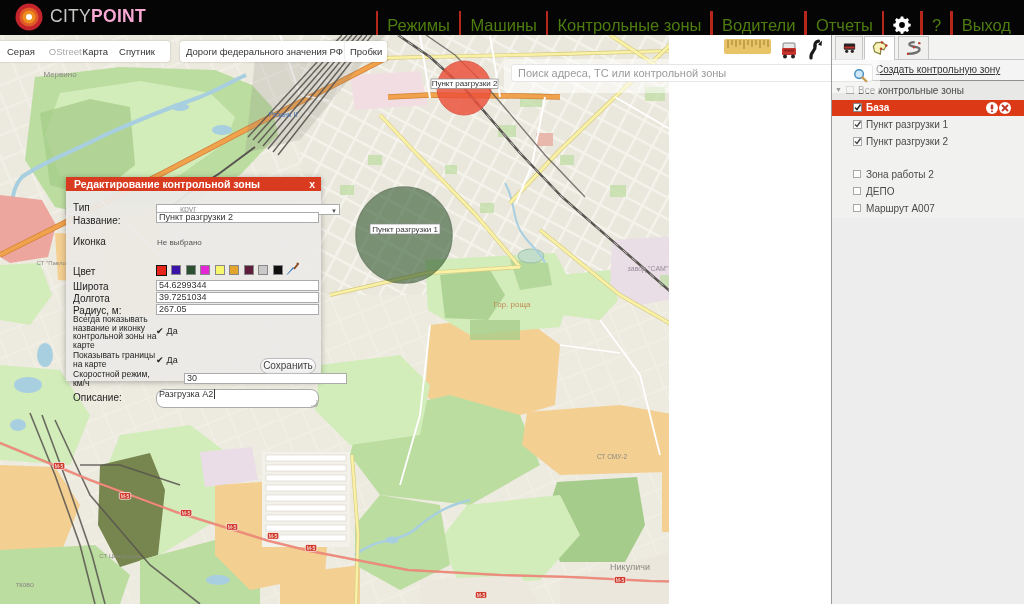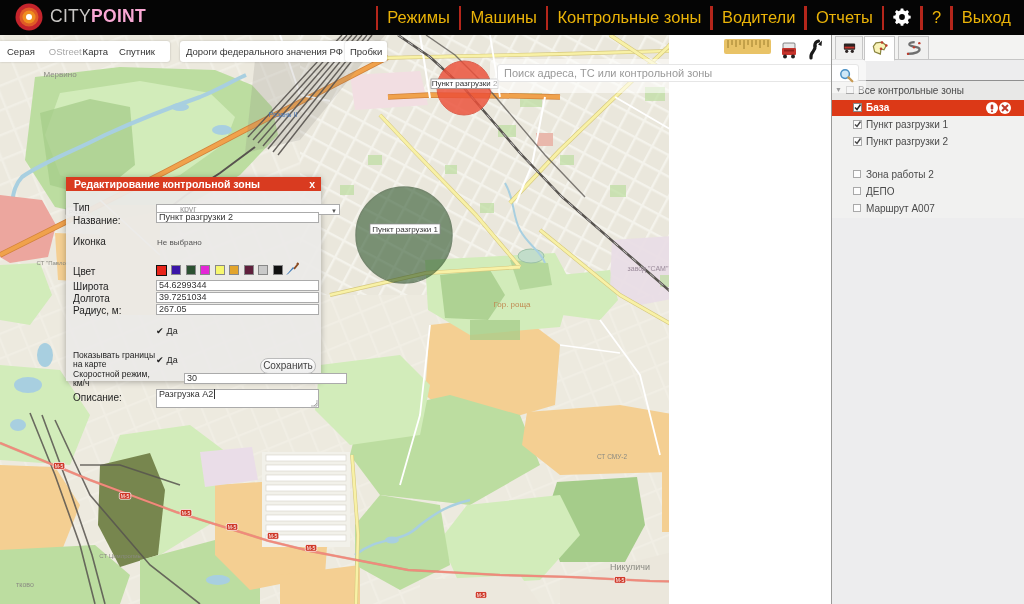--- a/index.html
+++ b/index.html
@@ -1,27 +1,27 @@
 <!DOCTYPE html>
 <html><head><meta charset="utf-8"><style>
 html,body{margin:0;padding:0;width:1024px;height:604px;overflow:hidden;font-family:"Liberation Sans",sans-serif;}
 #nav{position:absolute;left:0;top:0;width:1024px;height:35px;background:#050505;z-index:50;}
 #logo{position:absolute;left:15px;top:3px;width:28px;height:28px;}
 #brand{position:absolute;left:50px;top:6px;font-size:17.5px;letter-spacing:.3px;color:#c9c7c5;}
 #brand b{color:#f9a8d4;font-weight:bold;}
-#menu{position:absolute;right:0;top:0;height:35px;display:flex;align-items:center;color:#eab308;font-size:16.5px;padding-right:4px;}
+#menu{position:absolute;right:0;top:0;height:35px;display:flex;align-items:flex-end;color:#4d7c0f;font-size:16.5px;padding-right:4px;}
 #menu .it{padding:0 9px;white-space:nowrap;}
 #menu .sep{width:2.5px;height:24px;background:#b5261b;}
 #mapw{position:absolute;left:0;top:35px;width:669px;height:569px;overflow:hidden;}
 #vline{position:absolute;left:831px;top:35px;width:1px;height:569px;background:#9a9a98;z-index:40;}
 #side{position:absolute;left:832px;top:35px;width:192px;height:569px;background:#ededee;}
 
 .lbar{position:absolute;z-index:30;background:#fff;border-radius:3px;height:21px;display:flex;align-items:center;font-size:9.5px;color:#333;box-shadow:0 0 2px rgba(0,0,0,.25);}
 
-#searchwrap{position:absolute;left:490px;top:59px;width:376px;height:34px;background:rgba(255,255,255,.55);border-radius:5px;z-index:28;}
+#searchwrap{position:absolute;left:504px;top:59px;width:376px;height:34px;background:rgba(255,255,255,.55);border-radius:5px;z-index:28;}
 #search{position:absolute;left:7px;top:5px;right:7px;height:16px;background:#fff;border:1px solid #e6e6e6;border-radius:3px;color:#9a9a9a;font-size:11px;line-height:16px;padding-left:6px;}
 
 #dlg{position:absolute;left:66px;top:177px;width:255px;z-index:35;box-shadow:0 1px 6px rgba(0,0,0,.3);}
 #dlgh{height:14px;background:#d93b20;color:#fff;font-size:10.5px;font-weight:bold;line-height:14px;padding:0 8px;position:relative;}
 #dlgh .x{position:absolute;right:6px;top:0;font-weight:bold;}
 #dlgb{background:rgba(235,234,232,.94);position:relative;height:190px;font-size:10px;color:#222;}
 .fl{position:absolute;left:7px;}
 .fl.ml{font-size:8.5px;line-height:8.5px;}
 .ck{position:absolute;left:90px;font-size:9px;}
 .fi{position:absolute;left:90px;width:159px;height:9px;background:#fff;border:1px solid #ababab;font-size:9px;color:#333;padding:0 0 0 2px;line-height:9px;}
@@ -348,27 +348,28 @@
   <svg style="position:absolute;left:219px;top:71px;" width="14" height="14">
         <path d="M12 1 L13 2 L9 7" stroke="#8a4a20" stroke-width="2" fill="none"></path>
         <path d="M8 5 L3 11 L1 13 L3 12 L9 6z" fill="#3d79b8"></path>
       </svg>
   <div class="fl" style="top:90px;">Широта</div>
   <div class="fi" style="top:88.5px;">54.6299344</div>
   <div class="fl" style="top:102px;">Долгота</div>
   <div class="fi" style="top:100.5px;">39.7251034</div>
   <div class="fl" style="top:114px;">Радиус, м:</div>
   <div class="fi" style="top:112.5px;">267.05</div>
+  <div class="fl ml" style="top:124px;">Всегда показывать<br>название и иконку<br>контрольной зоны на<br>карте</div>
   <div class="ck" style="top:135px;">✔<span style="margin-left:3px;">Да</span></div>
   <div class="fl ml" style="top:160px;">Показывать границы<br>на карте</div>
   <div class="ck" style="top:164px;">✔<span style="margin-left:3px;">Да</span></div>
   <div class="fl ml" style="top:179px;">Скоростной режим,<br>км/ч</div>
   <div class="fi" style="top:182px;margin-left:28px;">30</div>
   <div class="fl" style="top:201px;">Описание:</div>
-  <div class="fi" style="top:198px;height:17px;">Разгрузка А2<span style="border-left:1px solid #333;margin-left:1px;"></span><svg width="7" height="7" style="position:absolute;right:0;bottom:0;">
+  <div class="fi" style="top:198px;height:17px;border-radius:8px;">Разгрузка А2<span style="border-left:1px solid #333;margin-left:1px;"></span><svg width="7" height="7" style="position:absolute;right:0;bottom:0;">
           <path d="M6 0 L6 6 L0 6 M6 3 L3 6" stroke="#999" stroke-width="0.8" fill="none"></path>
         </svg></div>
   <div id="savebtn">Сохранить</div>
  </div>
 </div>
 
 <div id="side2" style="position:absolute;left:832px;top:35px;width:192px;height:569px;z-index:20;">
  <div style="position:absolute;left:0;top:0;width:192px;height:25px;background:#f3f3f2;border-bottom:1px solid #c6c6c6;box-sizing:border-box;"></div>
  <div class="tab" style="left:3px;width:28px;">
   <svg width="15" height="15" style="margin:4px 0 0 6px;" viewBox="0 0 24 24">
@@ -386,20 +387,29 @@
         <circle cx="13.5" cy="11.5" r="1.9" fill="#c03a2b"></circle>
       </svg>
  </div>
  <div class="tab" style="left:66px;width:31px;">
   <svg width="16" height="15" style="margin:4px 0 0 7px;" viewBox="0 0 24 22">
         <path d="M2 19 C14 19 22 16 20 11 C18 7 6 9 5 5 C4.6 2.8 8 1.5 13 1.5" fill="none" stroke="#6e6e6e" stroke-width="3.4"></path>
         <circle cx="3" cy="19" r="1.8" fill="#c03a2b"></circle>
         <circle cx="12" cy="9.3" r="1.8" fill="#c03a2b"></circle>
         <circle cx="20" cy="3" r="1.8" fill="#c03a2b"></circle>
       </svg>
+ </div>
+ <div id="crlink">
+  <svg width="12" height="12" style="position:absolute;left:28px;top:4px;" viewBox="0 0 14 14">
+        <circle cx="7" cy="7" r="7" fill="#e9e9e9"></circle>
+        <path d="M7 1 L8.6 5.4 L13 7 L8.6 8.6 L7 13 L5.4 8.6 L1 7 L5.4 5.4 Z" fill="#cb3222"></path>
+        <rect x="5.5" y="2" width="3" height="10" fill="#cb3222"></rect>
+        <rect x="2" y="5.5" width="10" height="3" fill="#cb3222"></rect>
+      </svg>
+  <span style="position:absolute;left:44px;top:4px;text-decoration:underline;">Создать контрольную зону</span>
  </div>
  <div id="allrow">
   <span style="position:absolute;left:3px;top:5px;font-size:7px;color:#222;">▼</span>
   <span class="cb" style="left:14px;top:5px;background:#ececec;"></span>
   <span style="position:absolute;left:26px;top:4px;">Все контрольные зоны</span>
  </div>
  <div id="bazarow">
   <svg width="9" height="9" style="position:absolute;left:21px;top:3px;">
         <rect x="0.5" y="0.5" width="8" height="8" fill="#fdfdfd" stroke="#888"></rect>
         <path d="M2 4.5 L4 6.5 L7.5 1.5" stroke="#222" stroke-width="1.5" fill="none"></path>

